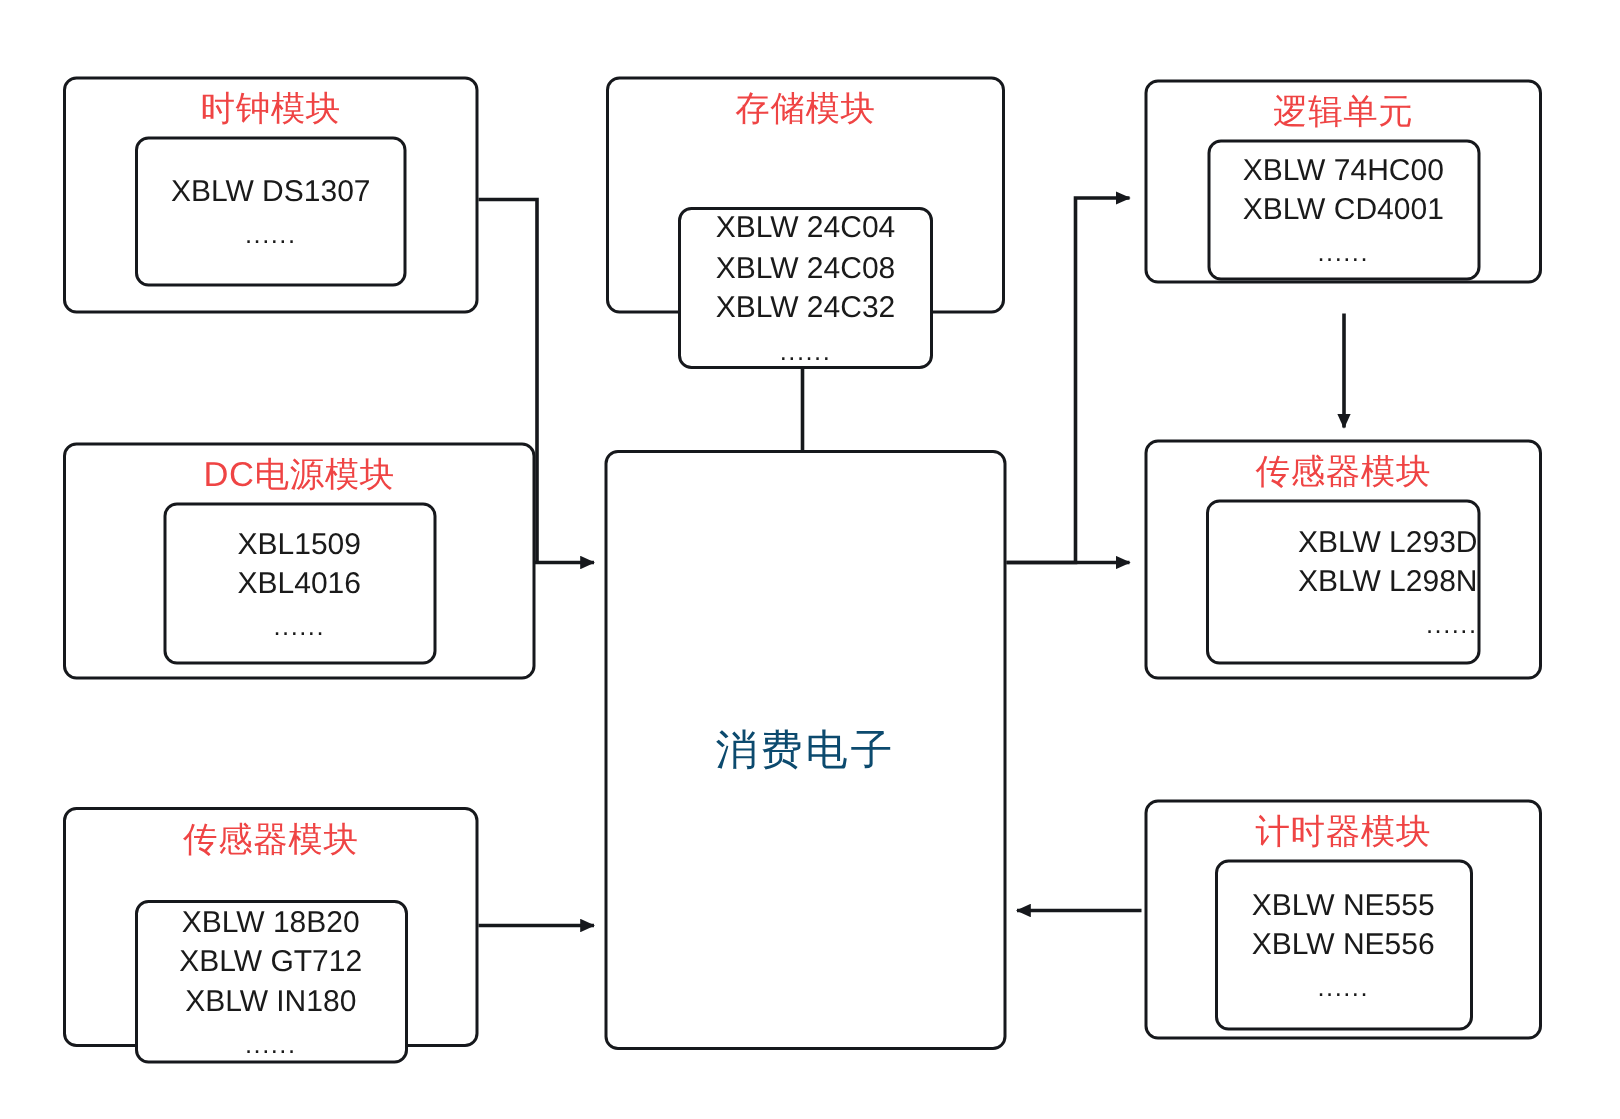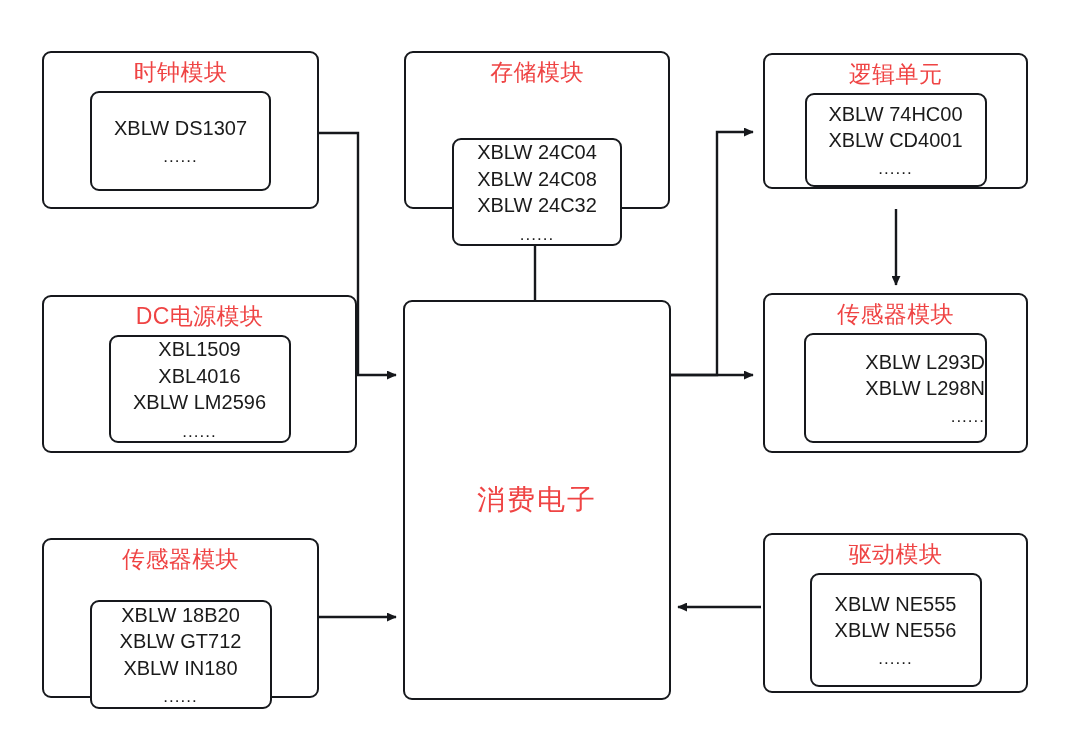--- a/index.html
+++ b/index.html
@@ -76,21 +76,21 @@
     box-sizing: border-box;
     border: 2.2px solid #16181c;
     border-radius: 9px;
     background: #ffffff;
     display: flex;
     align-items: center;
     justify-content: center;
   }
   .hub-label {
     font-size: 28px;
-    color: #ef4444;
+    color: #0c4a6e;
     letter-spacing: 2px;
     white-space: nowrap;
   }
 </style>
 </head>
 <body>
 
 <div id="canvas">
 
   <svg id="wires" viewBox="0 0 1080 746" xmlns="http://www.w3.org/2000/svg">
@@ -142,21 +142,20 @@
       <div class="part-line">XBLW CD4001</div>
       <div class="ellipsis-line">......</div>
     </div>
   </div>
 
   <div class="node" style="left:42px; top:295px; width:315px; height:158px;">
     <div class="node-title">DC电源模块</div>
     <div class="inner-box" style="width:182px; height:108px;">
       <div class="part-line">XBL1509</div>
       <div class="part-line">XBL4016</div>
-      <div class="part-line">XBLW LM2596</div>
       <div class="ellipsis-line">......</div>
     </div>
   </div>
 
   <div class="node" style="left:763px; top:293px; width:265px; height:160px;">
     <div class="node-title">传感器模块</div>
     <div class="inner-box" style="width:183px; height:110px;align-items:flex-end;">
       <div class="part-line">XBLW L293D</div>
       <div class="part-line">XBLW L298N</div>
       <div class="ellipsis-line">......</div>
@@ -167,21 +166,21 @@
     <div class="node-title">传感器模块</div>
     <div class="inner-box" style="width:182px; height:110px;margin-top:27px;">
       <div class="part-line">XBLW 18B20</div>
       <div class="part-line">XBLW GT712</div>
       <div class="part-line">XBLW IN180</div>
       <div class="ellipsis-line">......</div>
     </div>
   </div>
 
   <div class="node" style="left:763px; top:533px; width:265px; height:160px;">
-    <div class="node-title">驱动模块</div>
+    <div class="node-title">计时器模块</div>
     <div class="inner-box" style="width:172px; height:114px;">
       <div class="part-line">XBLW NE555</div>
       <div class="part-line">XBLW NE556</div>
       <div class="ellipsis-line">......</div>
     </div>
   </div>
 
   <div class="hub" style="left:403px; top:300px; width:268px; height:400px;">
     <span class="hub-label">消费电子</span>
   </div>

